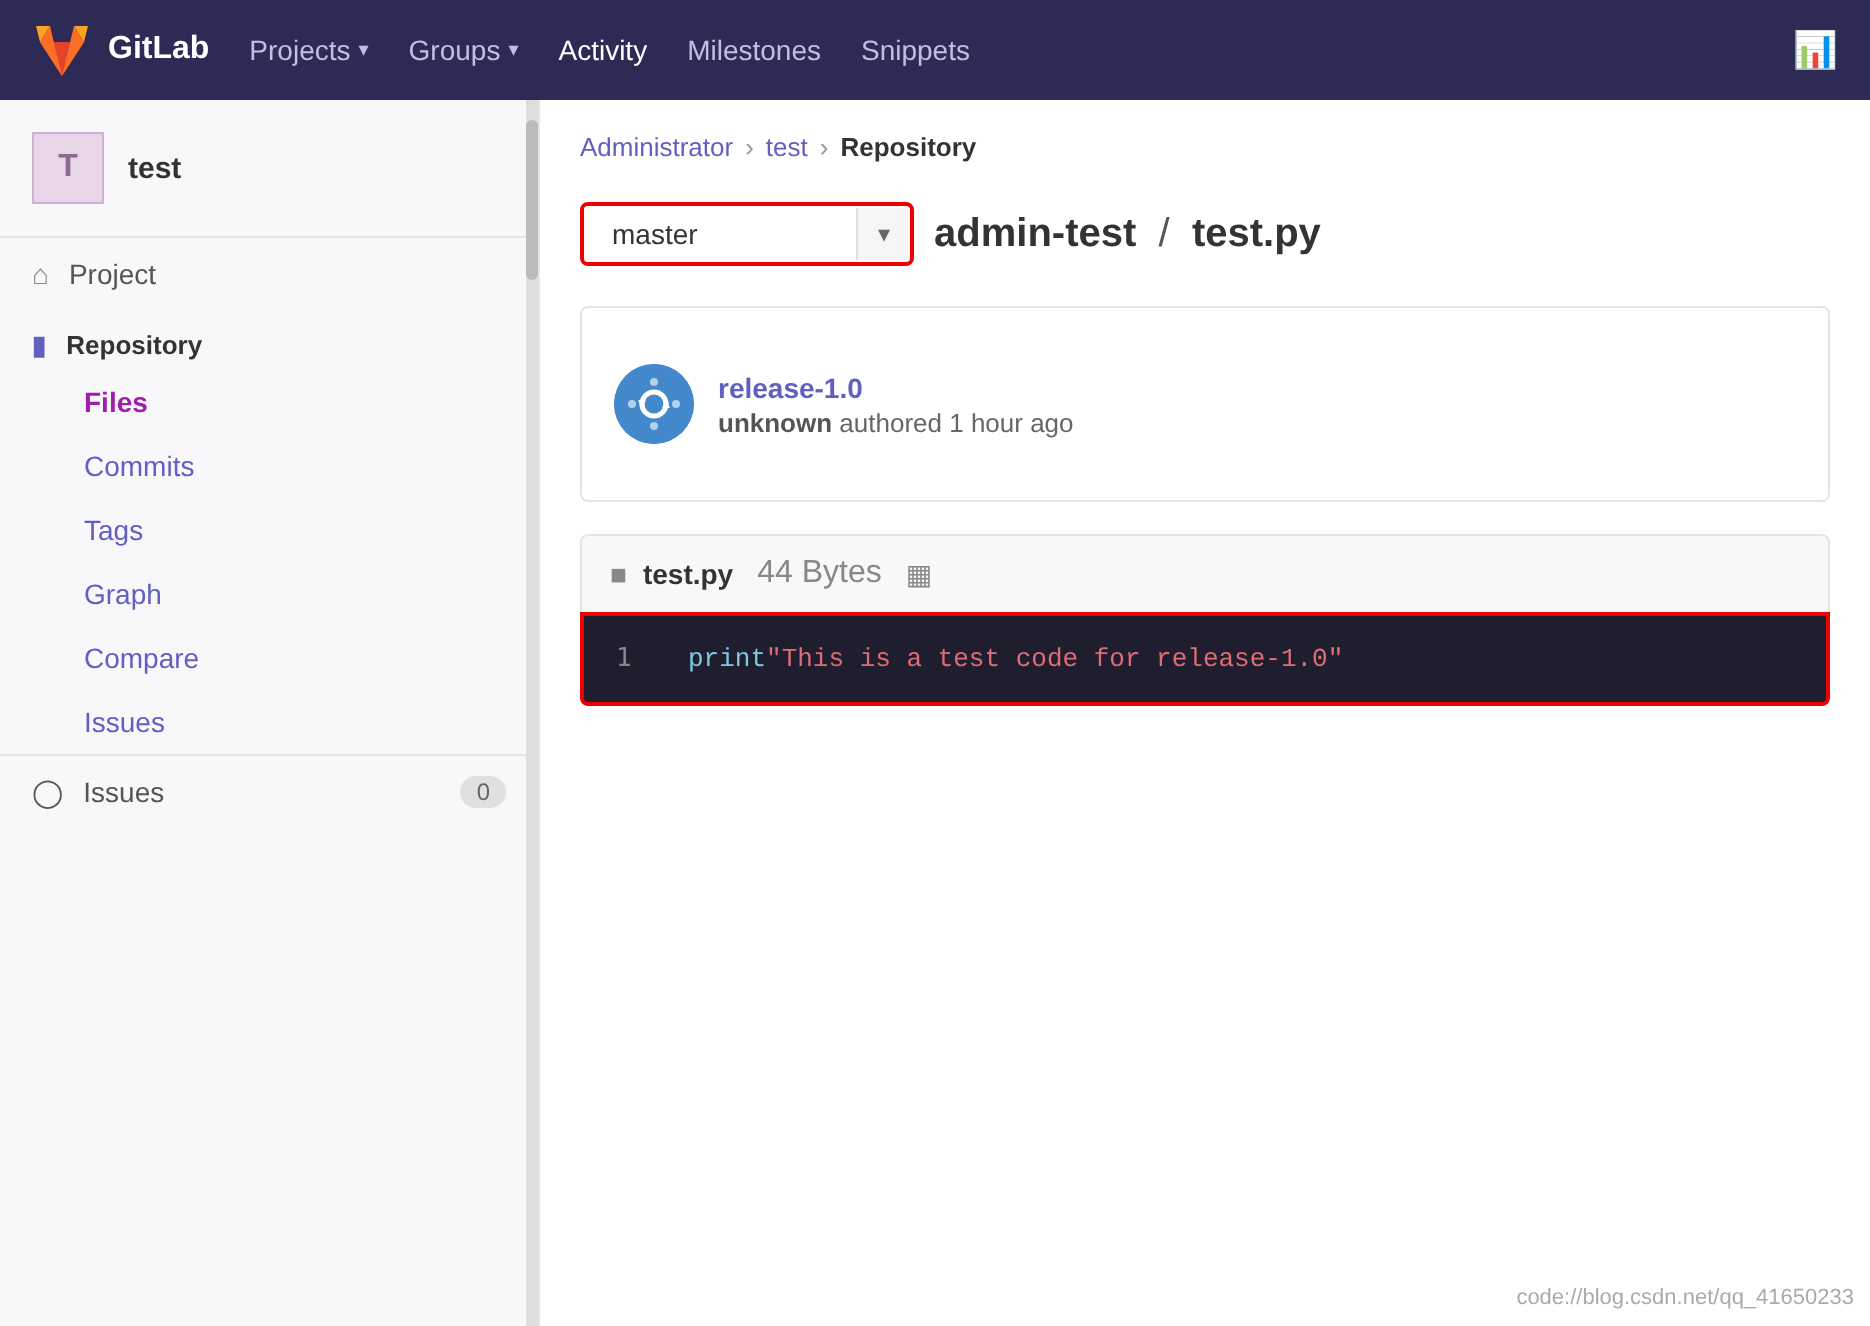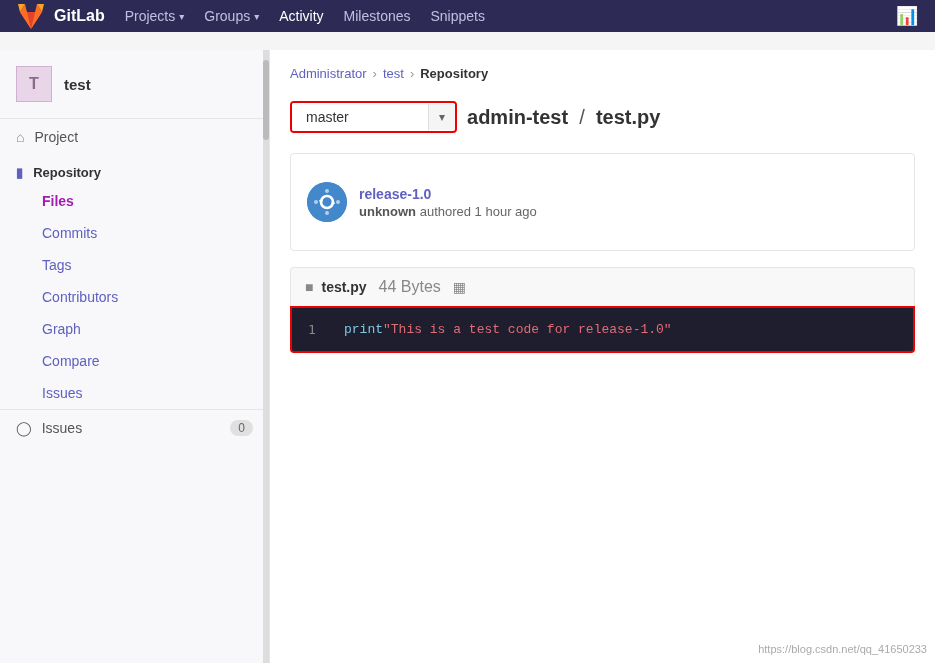--- a/index.html
+++ b/index.html
@@ -1,21 +1,21 @@
 <!DOCTYPE html>
 <html><head>
   <meta charset="utf-8">
   <style>
     * { margin: 0; padding: 0; box-sizing: border-box; }
     body { font-family: -apple-system, BlinkMacSystemFont, 'Segoe UI', sans-serif; font-size: 14px; background: #f5f5f5; width: 935px; height: 663px; overflow: hidden; }
 
     
     .top-nav {
       background: #2d2b55;
-      height: 32px;
+      height: 50px;
       display: flex;
       align-items: center;
       padding: 0 16px;
       gap: 20px;
       position: fixed;
       top: 0; left: 0; right: 0;
       z-index: 100;
     }
     .nav-logo {
       display: flex;
@@ -334,23 +334,20 @@
     <div class="sidebar-sub-item active">
       <span>Files</span>
     </div>
     <div class="sidebar-sub-item">
       <span>Commits</span>
     </div>
     <div class="sidebar-sub-item">
       <span>Tags</span>
     </div>
     <div class="sidebar-sub-item">
-      <span>Contributors</span>
-    </div>
-    <div class="sidebar-sub-item">
       <span>Graph</span>
     </div>
     <div class="sidebar-sub-item">
       <span>Compare</span>
     </div>
     <div class="sidebar-sub-item">
       <span>Issues</span>
     </div>
 
     <div class="sidebar-bottom-item">
@@ -421,13 +418,13 @@
           <span class="line-number">1</span>
           <span class="code-text">
             <span class="code-keyword">print</span><span class="code-string">"This is a test code for release-1.0"</span>
           </span>
         </div>
       </div>
     </div>
   </main>
 </div>
 
-<div class="watermark">https://blog.csdn.net/qq_41650233</div>
+<div class="watermark">code://blog.csdn.net/qq_41650233</div>
 
 </body></html>

